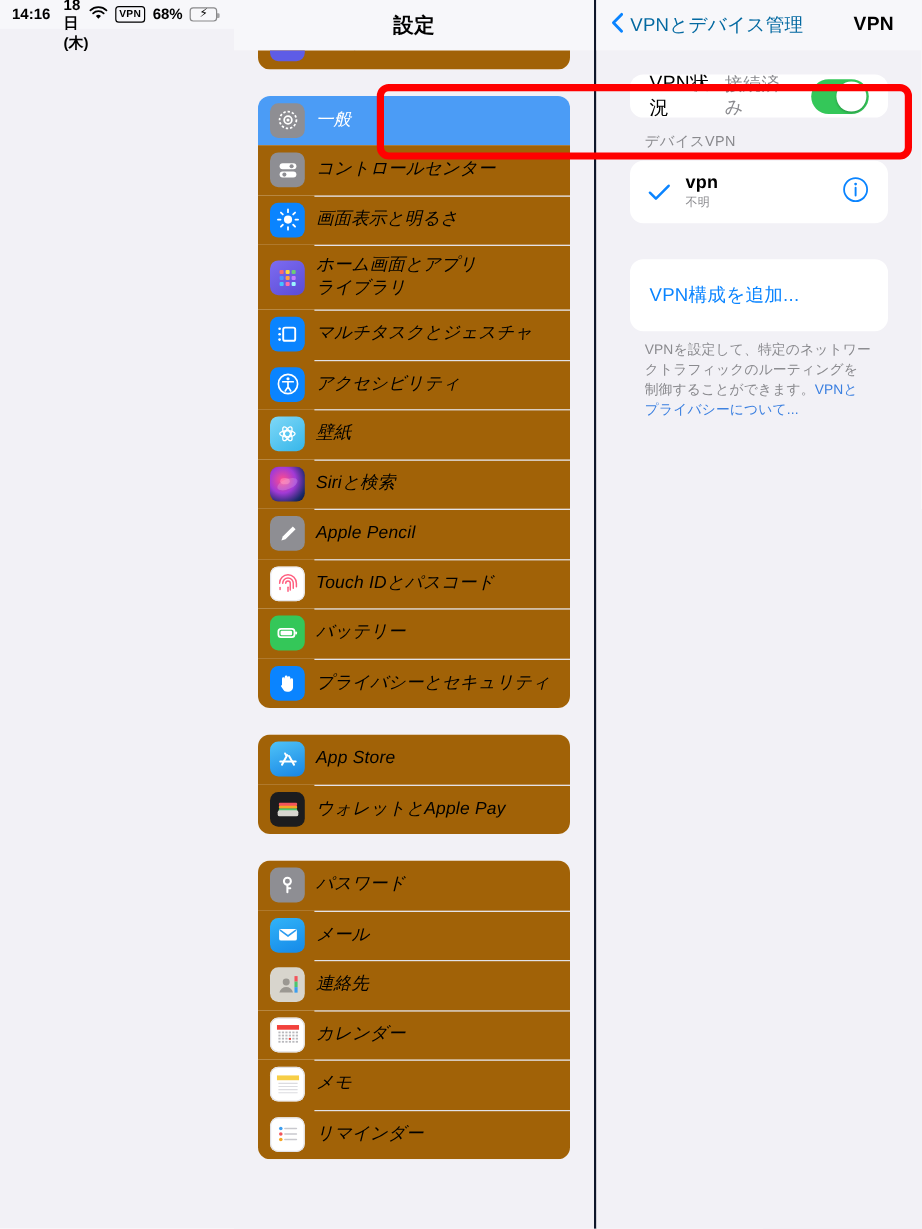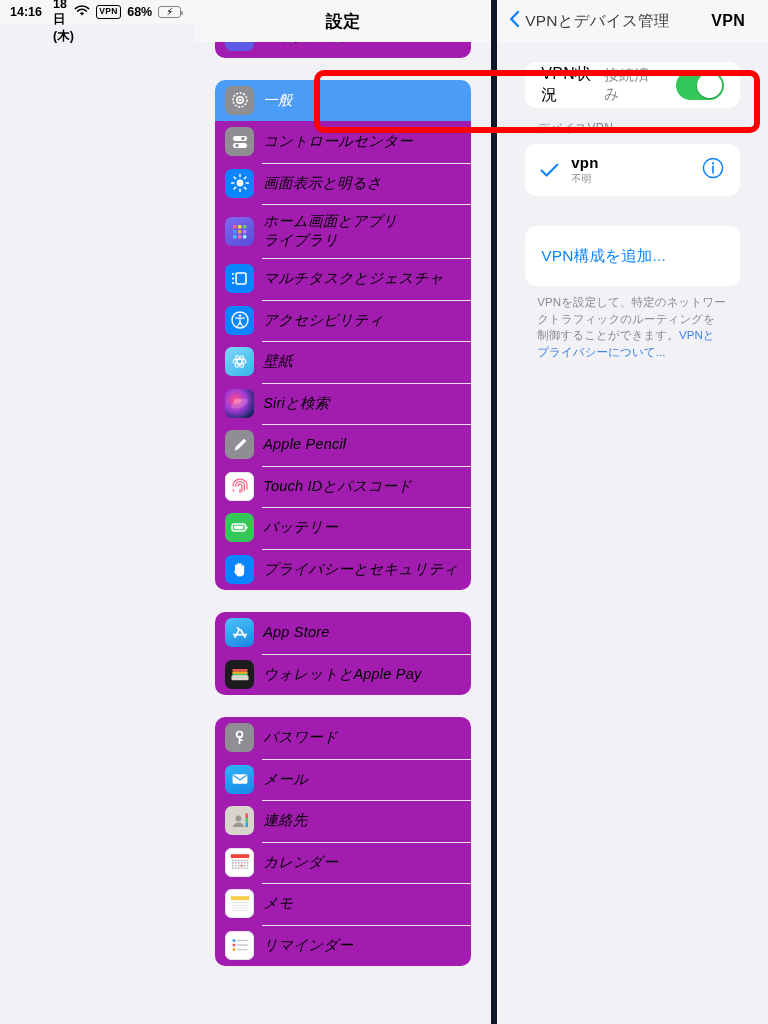--- a/index.html
+++ b/index.html
@@ -68,21 +68,21 @@
   }
 
   
   .body-split { flex: 1; display: flex; min-height: 0; }
 
   
   .sidebar {
     width: 302px;
     flex: 0 0 302px;
     background: #f2f1f6;
-    border-right: 6px solid #0f172a;
+    border-right: 2px solid #0f172a;
     display: flex;
     flex-direction: column;
     overflow: hidden;
   }
   .sidebar-header {
     height: 42px;
     flex: 0 0 42px;
     display: flex;
     align-items: center;
     justify-content: center;
@@ -107,21 +107,21 @@
   .sb-group.clipped-top {
     margin-top: -26px;
     margin-bottom: 22px;
   }
   .sb-row {
     display: flex;
     align-items: center;
     min-height: 41.5px;
     padding: 0 10px 0 10px;
     position: relative;
-    background: #a21caf;
+    background: #a16207;
   }
   .sb-row.selected { background: #4b9cf6; }
   .sb-row.selected .sb-label { color: #fff; }
   .sb-row.tall { min-height: 54px; }
   .sb-row + .sb-row::before {
     content: "";
     position: absolute;
     left: 47px; right: 0; top: 0;
     height: 1px;
     background: #e3e2e7;
@@ -160,21 +160,21 @@
     background: #f7f7fa;
     display: flex;
     align-items: center;
     padding-left: 12px;
     position: relative;
   }
   .back-btn {
     display: flex;
     align-items: center;
     gap: 5px;
-    color: #404040;
+    color: #0369a1;
     font-size: 15.5px;
     letter-spacing: .2px;
   }
   .chev { display: block; }
   .nav-title {
     position: absolute;
     left: 214px;
     font-size: 16px;
     font-weight: bold;
     color: #000;
@@ -184,21 +184,21 @@
 
   .card {
     background: #fff;
     border-radius: 11px;
     overflow: hidden;
   }
   .status-card-wrap { margin-top: 20px; }
   .row-status {
     display: flex;
     align-items: center;
-    height: 46px;
+    height: 36px;
     padding: 0 16px;
   }
   .row-status .lbl { font-size: 16px; color: #000; letter-spacing: .3px; }
   .row-status .val {
     margin-left: auto;
     font-size: 15px;
     color: #8a8a8e;
     margin-right: 14px;
     letter-spacing: .3px;
   }

